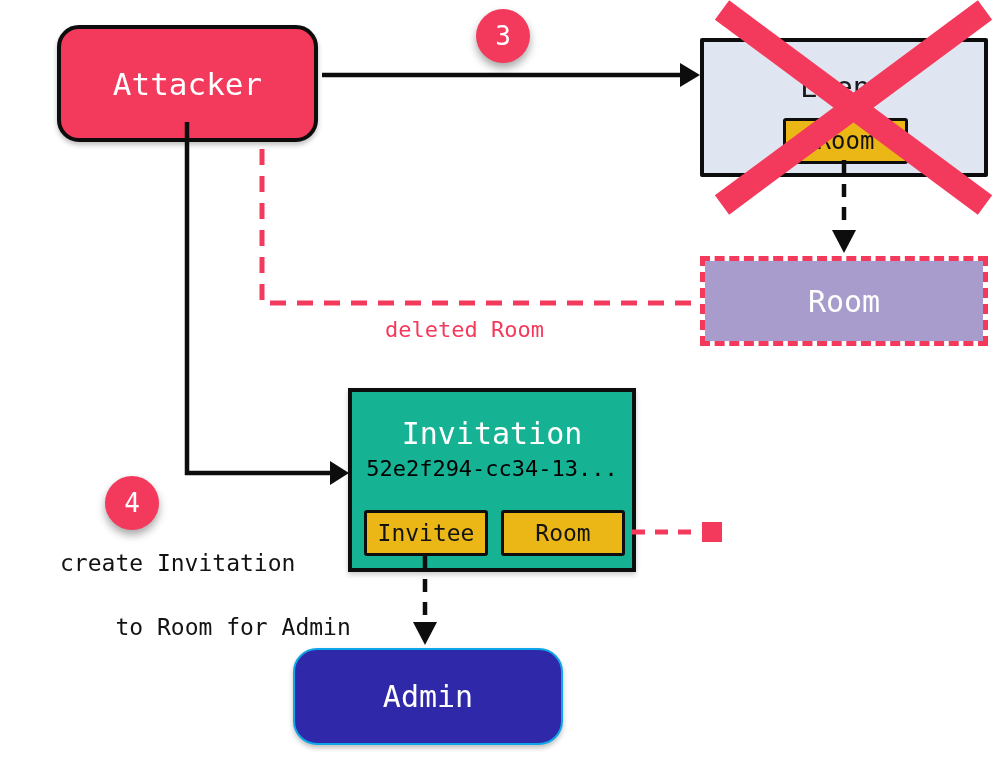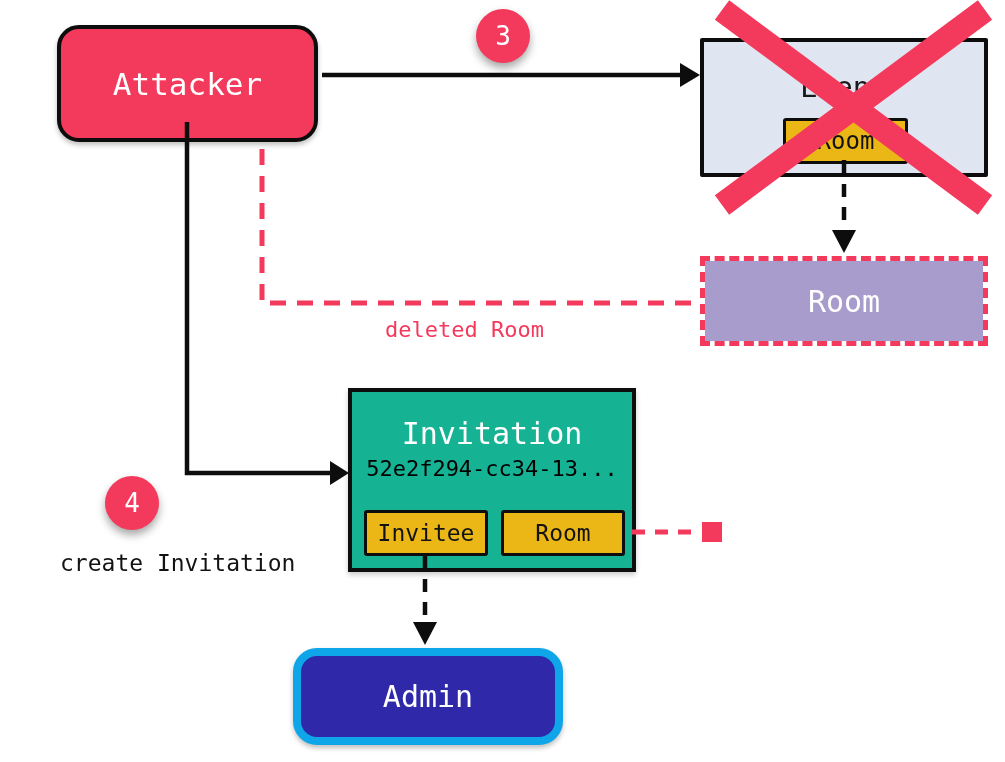--- a/index.html
+++ b/index.html
@@ -58,21 +58,21 @@
   }
   .invitation-id {
     position: absolute; left: 0; right: 0; top: 64px;
     text-align: center; color: #000000; font-size: 22px;
   }
   .invitee-field { left: 12px;  top: 118px; width: 124px; height: 46px; font-size: 23px; }
   .invitation-room-field { left: 149px; top: 118px; width: 124px; height: 46px; font-size: 23px; }
 
   .admin {
     left: 293px; top: 648px; width: 270px; height: 97px;
-    background: #2f28a8; border: 8px solid #0ea5e9; border-radius: 24px;
+    background: #2f28a8; border: 2px solid #0ea5e9; border-radius: 24px;
     color: #ffffff; font-size: 30px;
     box-shadow: 0 3px 5px rgba(0,0,0,0.25);
   }
 
   .badge {
     position: absolute; z-index: 3; width: 54px; height: 54px;
     background: #f43a5c; border-radius: 50%;
     display: flex; align-items: center; justify-content: center;
     color: #ffffff; font-size: 26px;
     box-shadow: 0 5px 8px rgba(0,0,0,0.35);
@@ -161,15 +161,15 @@
 
   <div class="badge badge-3">
     <span>3</span>
   </div>
   <div class="badge badge-4">
     <span>4</span>
   </div>
 
   <div class="lbl lbl-still-2">deleted Room</div>
   <div class="lbl lbl-create"><span>create Invitation</span><br>
-    </div>
+    <span>to Room for Admin</span></div>
 
 </div>
 
 </body></html>

